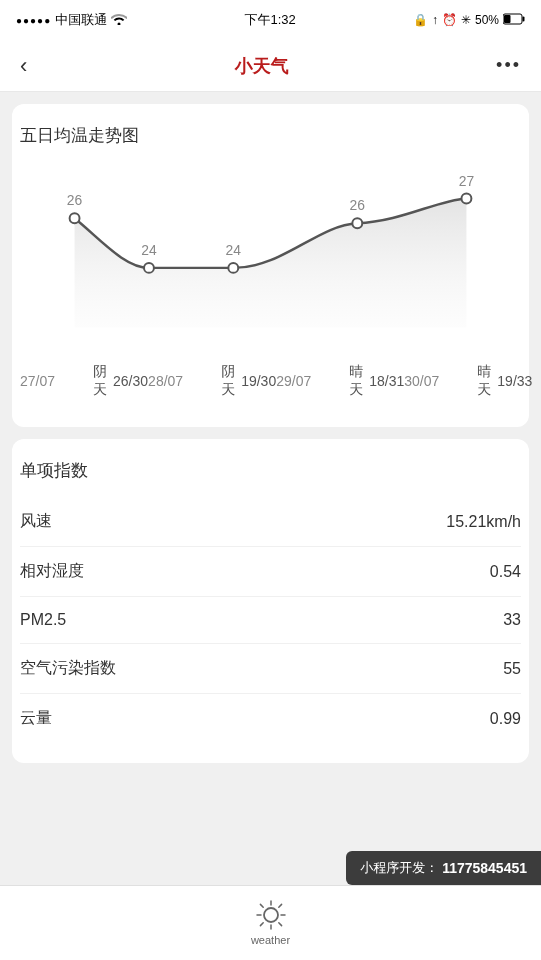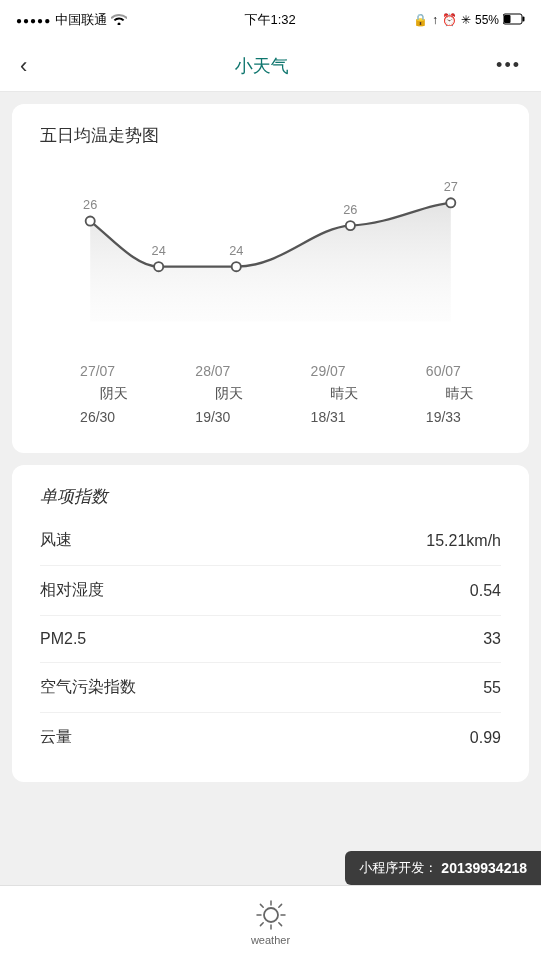--- a/index.html
+++ b/index.html
@@ -40,43 +40,43 @@
       border-bottom: 1px solid #e8e8e8;
     }
     .nav-back {
       font-size: 22px;
       color: #333;
       cursor: pointer;
       line-height: 1;
     }
     .nav-title {
       font-size: 18px;
-      font-weight: 400;
-      color: #0f766e;
+      font-weight: 700;
+      color: #b91c1c;
     }
     .nav-more {
       font-size: 18px;
       color: #333;
       letter-spacing: 2px;
       cursor: pointer;
     }
 
     
     .main-content {
       padding: 12px;
       display: flex;
       flex-direction: column;
       gap: 12px;
     }
 
     
     .card {
       background: #fff;
       border-radius: 12px;
-      padding: 20px 28px;
+      padding: 20px 8px;
     }
 
     .card-title {
       font-size: 17px;
       font-weight: 500;
       color: #333;
       margin-bottom: 16px;
     }
 
     
@@ -93,32 +93,31 @@
 
     
     .date-row {
       display: flex;
       justify-content: space-between;
       margin-bottom: 8px;
     }
     .day-col {
       flex: 1;
       display: flex;
-      flex-direction: column;
+      flex-direction: row;
       align-items: center;
       gap: 6px;
     }
     .day-date { font-size: 14px; color: #888; }
     .day-weather { font-size: 14px; color: #555; margin-left: 32px; }
     .day-temp { font-size: 14px; color: #555; }
 
     
     .index-section .card-title {
-      margin-bottom: 8px;
-      font-style: italic;
+      margin-bottom: 15px;
     }
     .index-row {
       display: flex;
       justify-content: space-between;
       align-items: center;
       padding: 14px 0;
       border-bottom: 1px solid #f0f0f0;
       gap: 24px;
     }
     .index-row:last-child { border-bottom: none; }
@@ -186,21 +185,21 @@
         <path d="M8 3a10.8 10.8 0 017.6 3.1l1.4-1.4A12.8 12.8 0 008 1C4.7 1 1.8 2.2-.6 4.7l1.4 1.4A10.8 10.8 0 018 3z" fill="#000" opacity="0.4"></path>
       </svg>
     </span>
   </div>
   <div class="status-center">下午1:32</div>
   <div class="status-right">
     <span>🔒</span>
     <span>↑</span>
     <span>⏰</span>
     <span>✳</span>
-    <span>55%</span>
+    <span>50%</span>
     <span>
       <svg width="22" height="12" viewBox="0 0 22 12">
         <rect x="0" y="1" width="19" height="10" rx="2" ry="2" stroke="#000" stroke-width="1" fill="none"></rect>
         <rect x="19.5" y="3.5" width="2" height="5" rx="1" fill="#000"></rect>
         <rect x="1" y="2" width="6.5" height="8" rx="1" fill="#000"></rect>
       </svg>
     </span>
   </div>
 </div>
 
@@ -253,21 +252,21 @@
         <span class="day-date">28/07</span>
         <span class="day-weather">阴天</span>
         <span class="day-temp">19/30</span>
       </div>
       <div class="day-col">
         <span class="day-date">29/07</span>
         <span class="day-weather">晴天</span>
         <span class="day-temp">18/31</span>
       </div>
       <div class="day-col">
-        <span class="day-date">60/07</span>
+        <span class="day-date">30/07</span>
         <span class="day-weather">晴天</span>
         <span class="day-temp">19/33</span>
       </div>
     </div>
   </div>
 
   <div class="card index-section">
     <div class="card-title">单项指数</div>
     <div class="index-row">
       <span class="index-label">风速</span>
@@ -289,21 +288,21 @@
       <span class="index-label">云量</span>
       <span class="index-value">0.99</span>
     </div>
   </div>
 
   <div class="bottom-spacer"></div>
 </div>
 
 <div class="mini-tooltip">
   <span>小程序开发：</span>
-  <strong>20139934218</strong>
+  <strong>11775845451</strong>
 </div>
 
 <div class="tab-bar">
   <div class="tab-item">
 
     <svg class="tab-icon" viewBox="0 0 30 30" xmlns="http://www.w3.org/2000/svg">
       <circle cx="15" cy="15" r="7" fill="none" stroke="#666" stroke-width="1.8"></circle>
       <line x1="15" y1="1" x2="15" y2="5" stroke="#666" stroke-width="1.5" stroke-linecap="round"></line>
       <line x1="15" y1="25" x2="15" y2="29" stroke="#666" stroke-width="1.5" stroke-linecap="round"></line>
       <line x1="1" y1="15" x2="5" y2="15" stroke="#666" stroke-width="1.5" stroke-linecap="round"></line>

